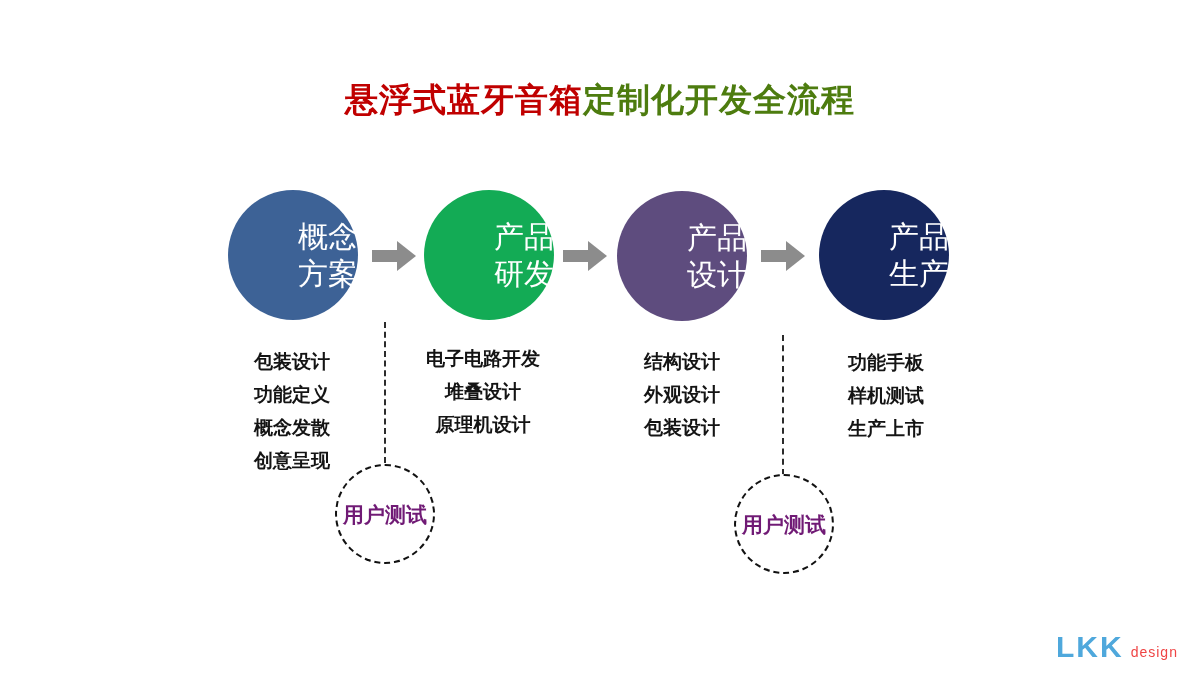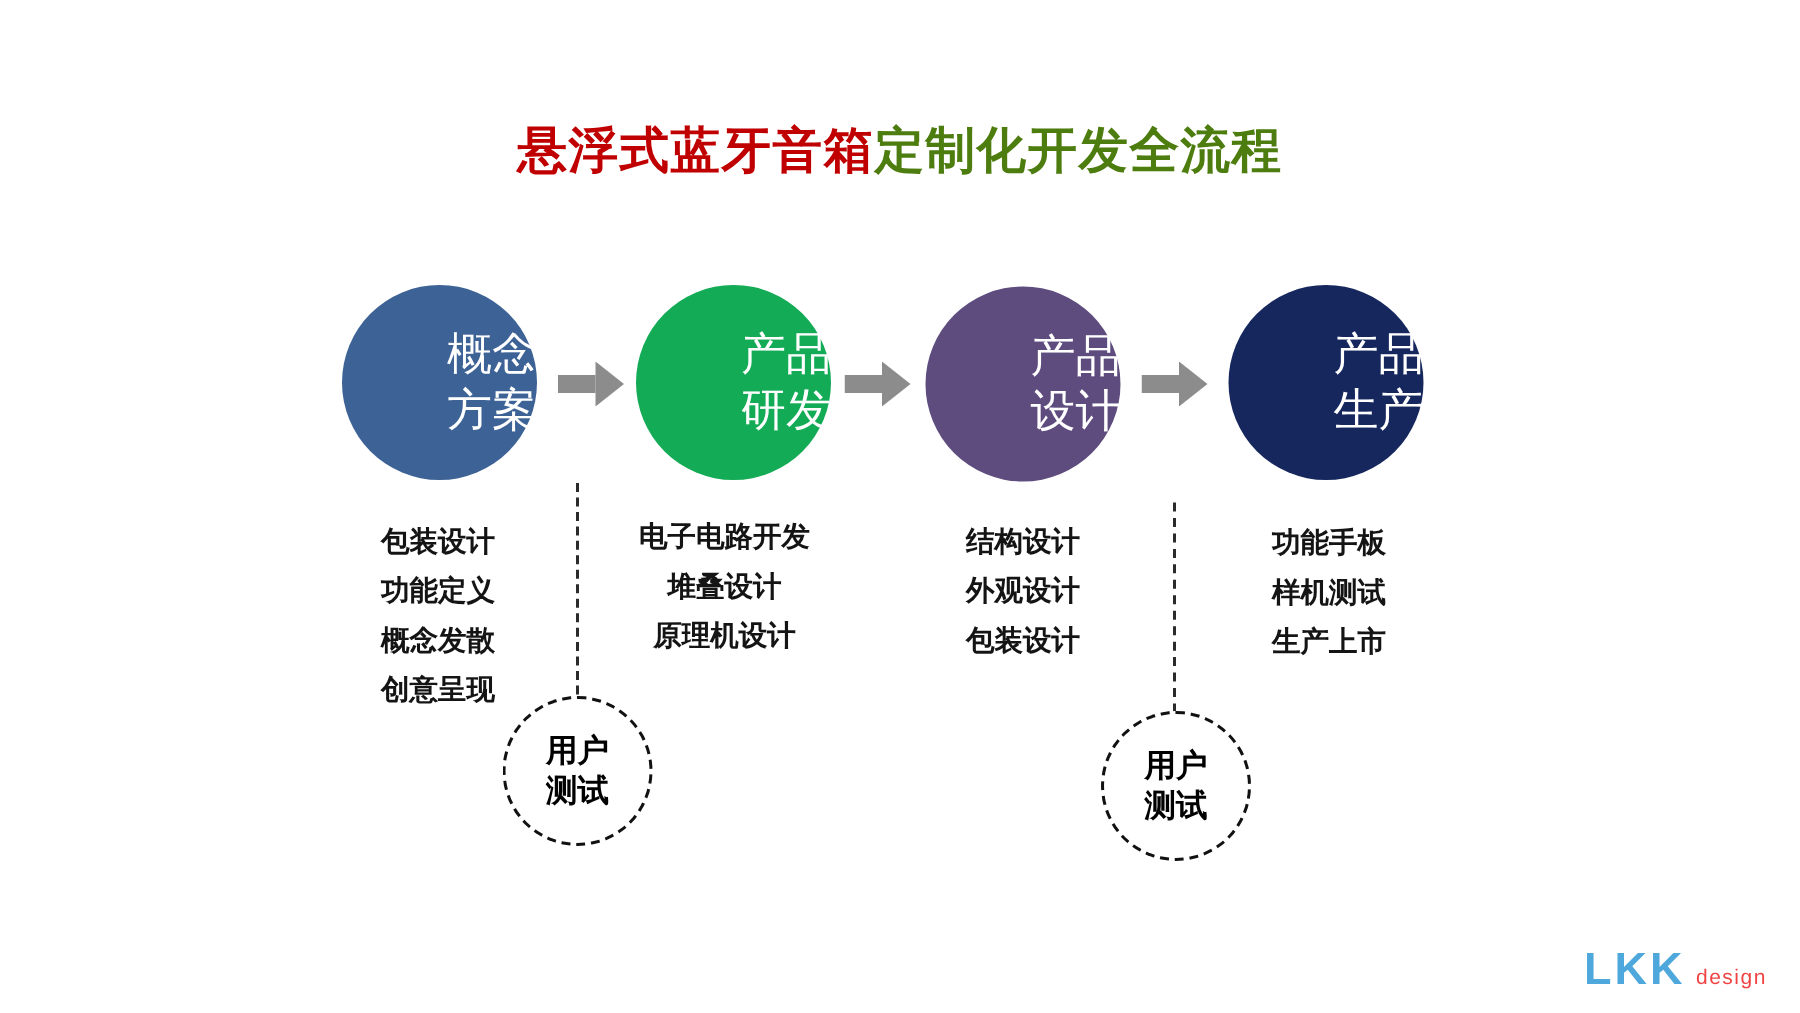--- a/index.html
+++ b/index.html
@@ -85,27 +85,27 @@
   #dash-line-0 { left: 384px; top: 322px; height: 141px; }
   #dash-line-1 { left: 782px; top: 335px; height: 140px; }
 
   .user-test {
     position: absolute;
     width: 96px;
     height: 96px;
     border: 2px dashed #111111;
     border-radius: 50%;
     display: flex;
-    flex-direction: column;
+    flex-direction: row;
     align-items: center;
     justify-content: center;
     font-size: 21px;
     line-height: 27px;
     font-weight: bold;
-    color: #000000;
+    color: #701a75;
     text-align: center;
     background: #ffffff;
   }
   #user-test-0 { left: 335px; top: 464px; }
   #user-test-1 { left: 734px; top: 474px; }
 
   
   .logo {
     position: absolute;
     left: 1056px;

